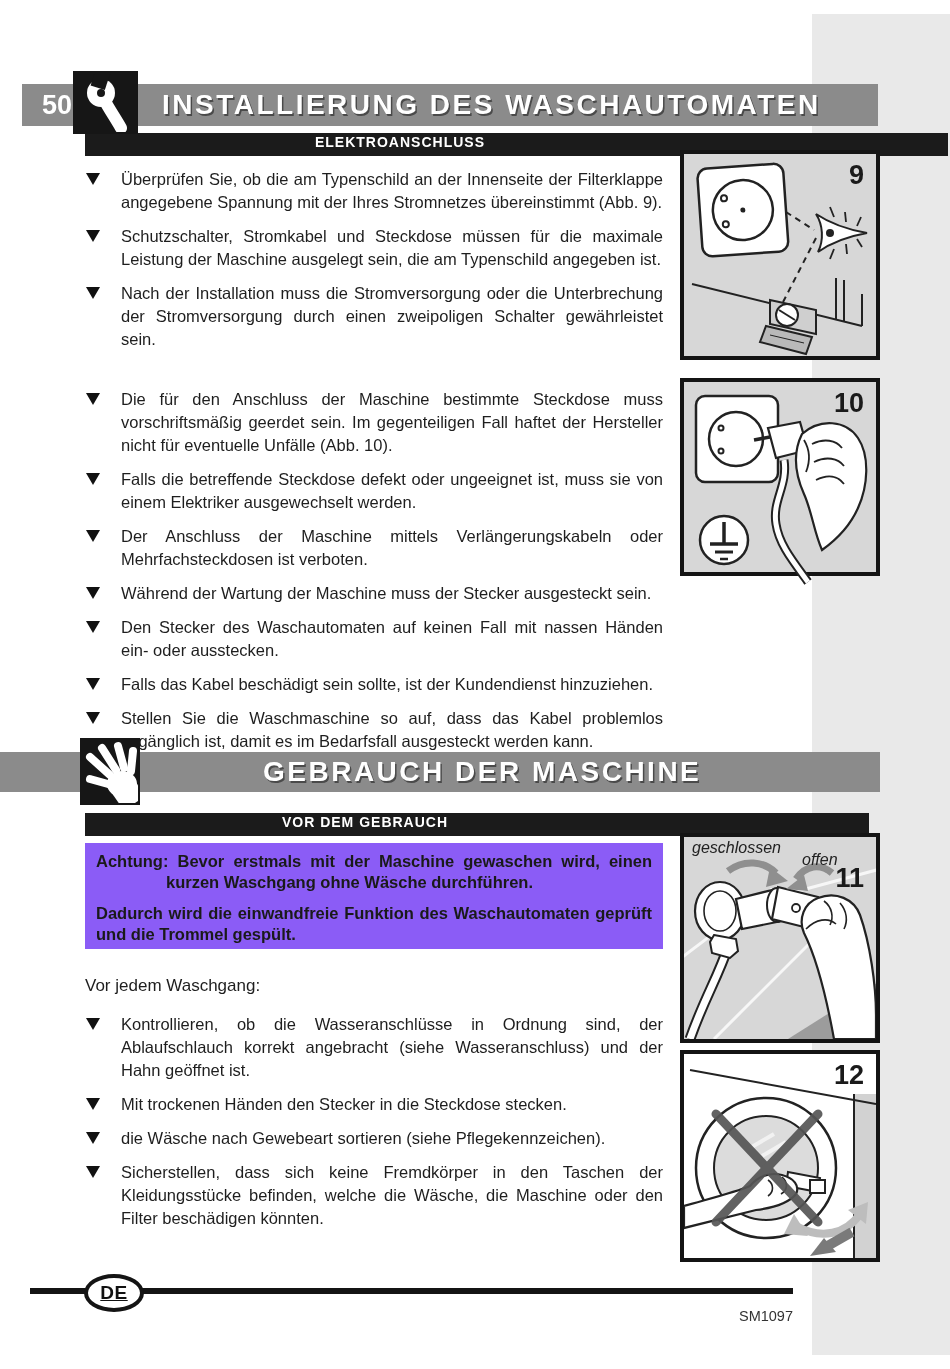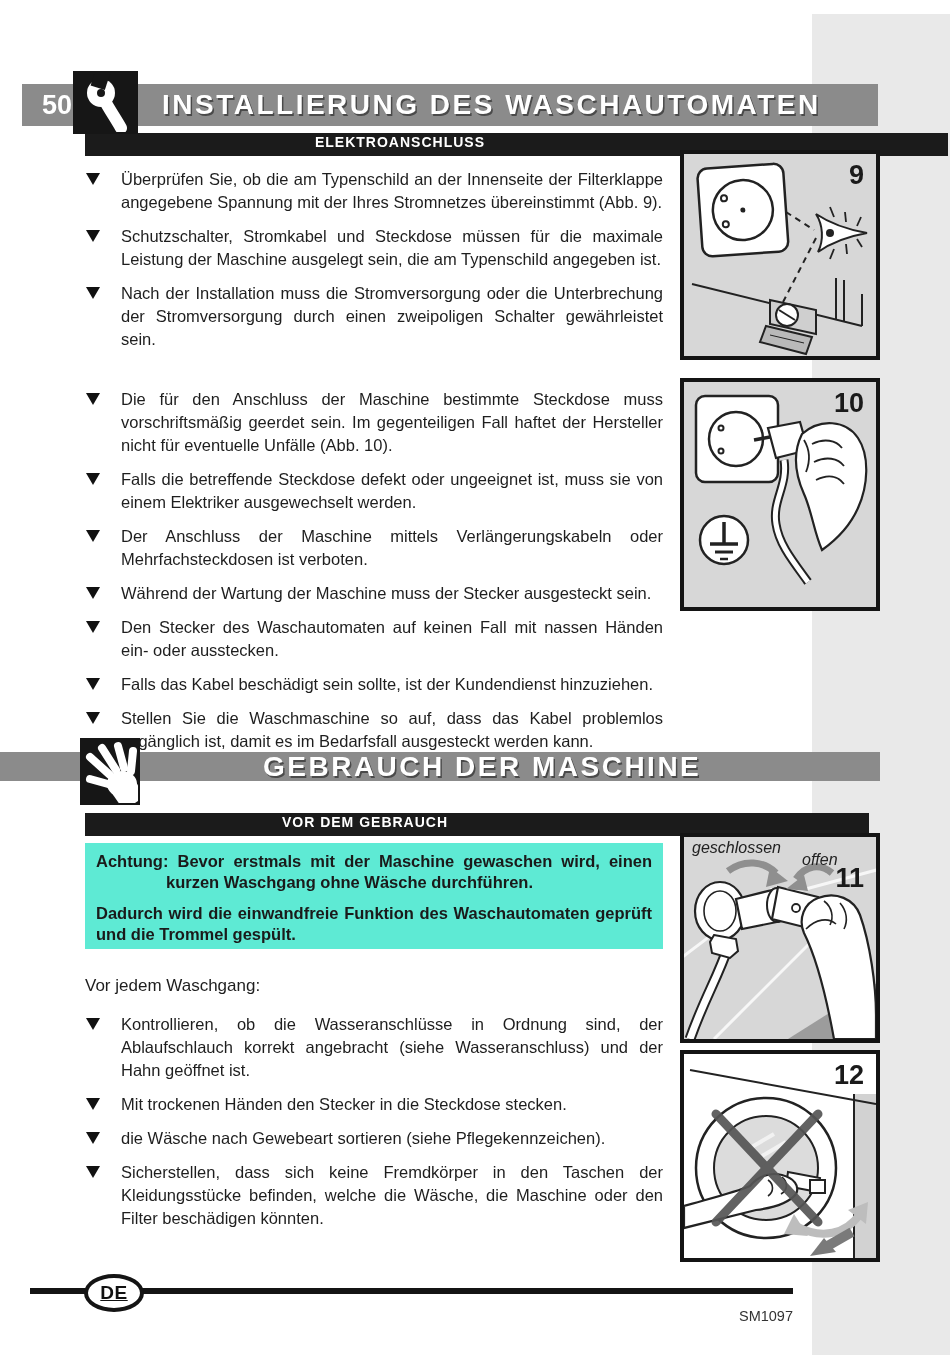--- a/index.html
+++ b/index.html
@@ -30,21 +30,21 @@
     position:relative;padding-left:36px;margin:0 0 11px 0;
     font-size:16.5px;line-height:23px;text-align:justify;color:#1e1e1e;
   }
   .tri{
     position:absolute;left:1px;top:5px;width:0;height:0;
     border-left:7px solid transparent;border-right:7px solid transparent;
     border-top:12px solid #111;
   }
   .notice{
     position:absolute;left:85px;top:843px;width:578px;height:106px;
-    background:#5eead4;box-sizing:border-box;padding:8px 11px 0 11px;
+    background:#8b5cf6;box-sizing:border-box;padding:8px 11px 0 11px;
   }
   .notice p{margin:0;font-weight:bold;font-size:16.5px;line-height:21px;text-align:justify;color:#1a1a1a;}
   .notice .p1{padding-left:70px;text-indent:-70px;margin-bottom:10px;}
   .intro-line{position:absolute;left:85px;top:976px;font-size:17px;color:#1e1e1e;}
 
   
   .fig{
     position:absolute;left:680px;width:200px;box-sizing:border-box;
     border:4px solid #141414;background:#d7d7d7;
   }
@@ -99,21 +99,21 @@
       <li><span class="tri"></span><span>Die für den Anschluss der Maschine bestimmte Steckdose muss vorschriftsmäßig geerdet sein. Im gegenteiligen Fall haftet der Hersteller nicht für eventuelle Unfälle (Abb. 10).</span></li>
       <li><span class="tri"></span><span>Falls die betreffende Steckdose defekt oder ungeeignet ist, muss sie von einem Elektriker ausgewechselt werden.</span></li>
       <li><span class="tri"></span><span>Der Anschluss der Maschine mittels Verlängerungskabeln oder Mehrfachsteckdosen ist verboten.</span></li>
       <li><span class="tri"></span><span>Während der Wartung der Maschine muss der Stecker ausgesteckt sein.</span></li>
       <li><span class="tri"></span><span>Den Stecker des Waschautomaten auf keinen Fall mit nassen Händen ein- oder ausstecken.</span></li>
       <li><span class="tri"></span><span>Falls das Kabel beschädigt sein sollte, ist der Kundendienst hinzuziehen.</span></li>
       <li><span class="tri"></span><span>Stellen Sie die Waschmaschine so auf, dass das Kabel problemlos zugänglich ist, damit es im Bedarfsfall ausgesteckt werden kann.</span></li>
     </ul>
   </div>
 
-  <div class="bar-gray" style="left:0;top:752px;width:880px;height:29px;">
+  <div class="bar-gray" style="left:0;top:752px;width:880px;height:40px;">
     <span class="big-title" style="margin-left:263px;">GEBRAUCH DER MASCHINE</span>
   </div>
   <div class="icon-box" style="left:80px;top:738px;width:60px;height:67px;z-index:2;">
     <svg width="56" height="62" viewBox="0 0 56 62">
       <g stroke="#fff" stroke-width="8" stroke-linecap="round">
         <line x1="28" y1="34" x2="8" y2="16"></line>
         <line x1="34" y1="29" x2="20" y2="7"></line>
         <line x1="42" y1="27" x2="36" y2="5"></line>
         <line x1="49" y1="30" x2="51" y2="10"></line>
         <line x1="26" y1="43" x2="8" y2="38"></line>
@@ -174,21 +174,21 @@
           <path d="M178 172 L178 140"></path>
       </g>
       <path d="M86 146 L132 156 L132 180 L86 170 Z" fill="#cfcfcf" stroke="#222" stroke-width="2"></path>
       <circle cx="103" cy="161" r="11" fill="#fff" stroke="#222" stroke-width="2"></circle>
       <line x1="95" y1="156" x2="111" y2="166" stroke="#222" stroke-width="2"></line>
       <path d="M82 172 L128 183 L122 200 L76 188 Z" fill="#b9b9b9" stroke="#222" stroke-width="2"></path>
       <line x1="86" y1="181" x2="120" y2="189" stroke="#222" stroke-width="1"></line>
     </svg>
   </div>
 
-  <div class="fig" style="top:378px;height:233px;">
+  <div class="fig" style="top:378px;height:198px;">
     <span class="num">10</span>
     <svg width="192" height="206" viewBox="0 0 192 206">
       <rect x="12" y="14" width="82" height="86" rx="9" fill="#fff" stroke="#222" stroke-width="2.5"></rect>
       <circle cx="52" cy="57" r="27" fill="none" stroke="#222" stroke-width="2.5"></circle>
       <circle cx="37" cy="46" r="2.5" fill="none" stroke="#222" stroke-width="2"></circle>
       <circle cx="37" cy="69" r="2.5" fill="none" stroke="#222" stroke-width="2"></circle>
       <line x1="70" y1="58" x2="86" y2="55" stroke="#222" stroke-width="3.5"></line>
       <path d="M100 78 C104 104 88 118 92 142 C95 162 108 178 124 200" stroke="#222" stroke-width="9" fill="none"></path>
       <path d="M100 78 C104 104 88 118 92 142 C95 162 108 178 124 200" stroke="#fff" stroke-width="5" fill="none"></path>
       <path d="M84 46 L116 40 L124 68 L92 76 Z" fill="#fff" stroke="#222" stroke-width="2.2"></path>

